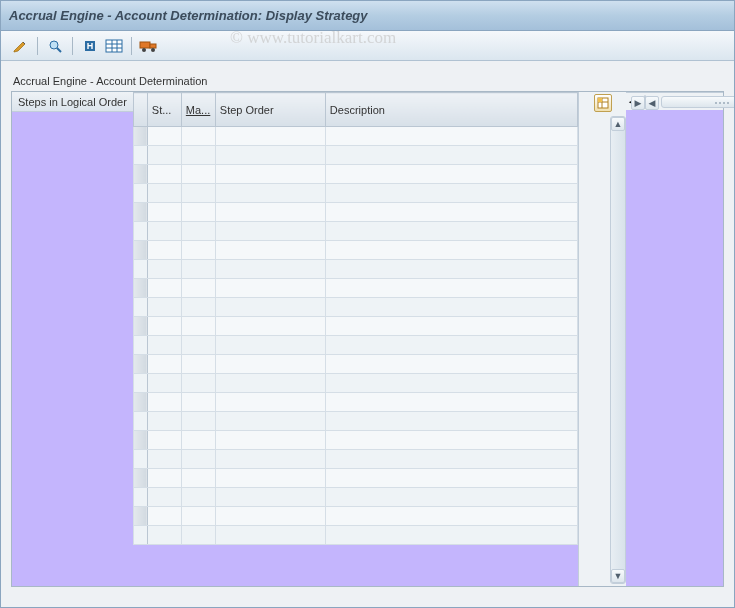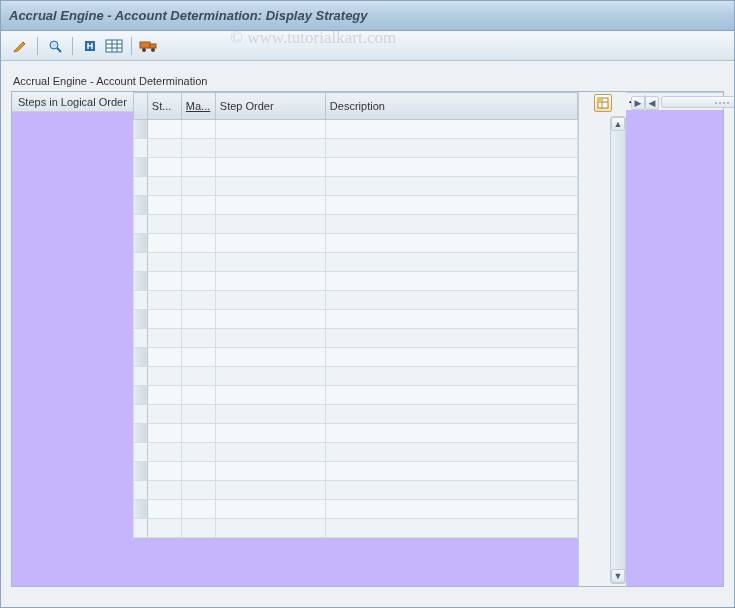--- a/index.html
+++ b/index.html
@@ -138,21 +138,21 @@
   }
   .v-scroll .arrow.up{top:0;}
   .v-scroll .arrow.down{bottom:0;}
   table.grid {
     border-collapse: collapse;
     width: 100%;
   }
   table.grid th {
     background: linear-gradient(to bottom,#eef2f6,#d7e0e8);
     border: 1px solid #bac6d2;
-    height: 27px;
+    height: 34px;
     font-weight: normal;
     text-align: left;
     padding: 0 4px;
     color: #333;
     font-size: 11px;
     white-space: nowrap;
     overflow: hidden;
   }
   table.grid td {
     border: 1px solid #d5dee6;

